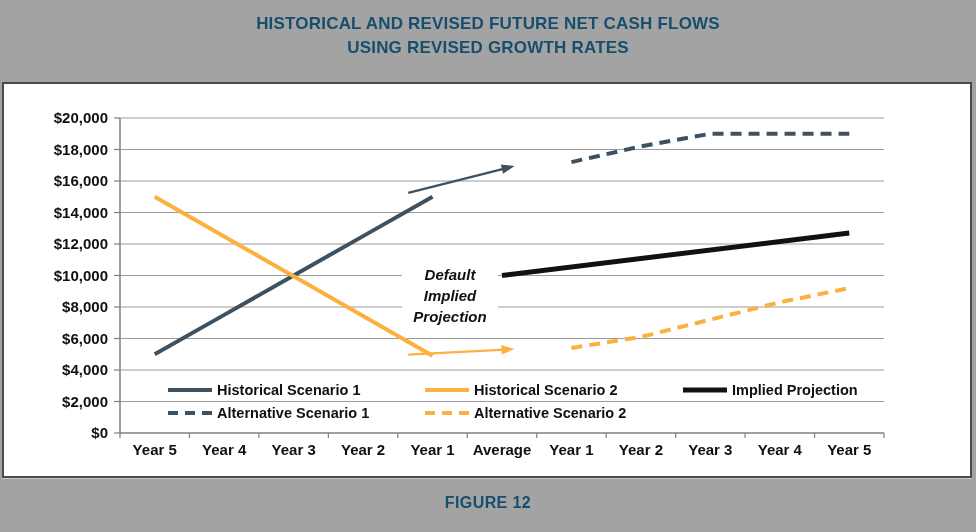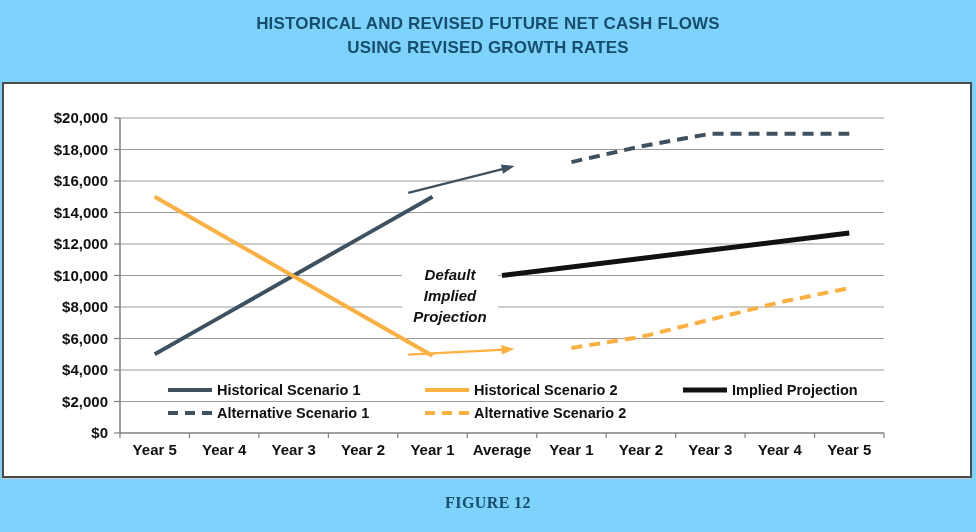--- a/index.html
+++ b/index.html
@@ -1,24 +1,24 @@
 <!DOCTYPE html>
 <html style="--navy: #174E6D;"><head>
 <meta charset="utf-8">
 <style>
   :root { --navy:#174E6D; }
   * { margin:0; padding:0; box-sizing:border-box; }
   html,body { width:976px; height:532px; background:#fff; font-family:"Liberation Sans", sans-serif; }
-  .page { position:relative; width:976px; height:532px; background:#7dd3fc; overflow:hidden; }
+  .page { position:relative; width:976px; height:532px; background:#a3a3a3; overflow:hidden; }
   .title { position:absolute; top:12px; left:0; width:100%; text-align:center;
            color:var(--navy); font-weight:bold; font-size:17px; line-height:24px; letter-spacing:.2px; }
   .panel { position:absolute; left:2px; top:82px; width:970px; height:396px;
            border:2px solid #4A4A4A; background:#fff; box-shadow:0 1px 0 #c9c9c9; }
   .caption { position:absolute; top:494px; left:0; width:100%; text-align:center;
-             color:var(--navy); font-weight:bold; font-size:16px; letter-spacing:.4px;font-family:Liberation Serif, serif; }
+             color:var(--navy); font-weight:bold; font-size:16px; letter-spacing:.4px; }
   svg { display:block; }
   text { font-family:"Liberation Sans", sans-serif; }
   .ylab, .xlab { font-weight:bold; font-size:15px; fill:#101010; }
   .ann  { font-weight:bold; font-style:italic; font-size:15px; fill:#101010; }
   .leg  { font-weight:bold; font-size:14.5px; fill:#101010; }
 </style>
 </head>
 <body>
 
 <div class="page">

